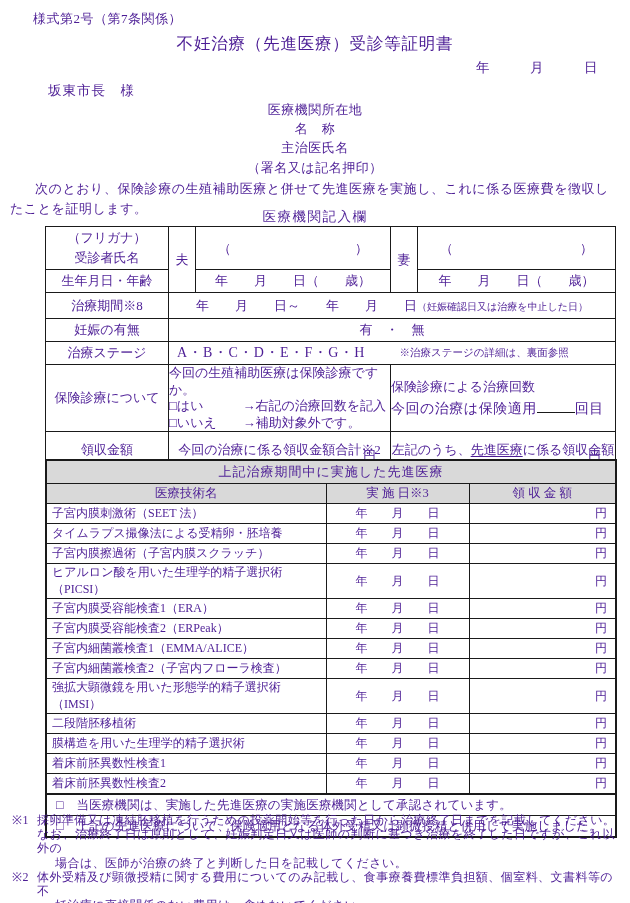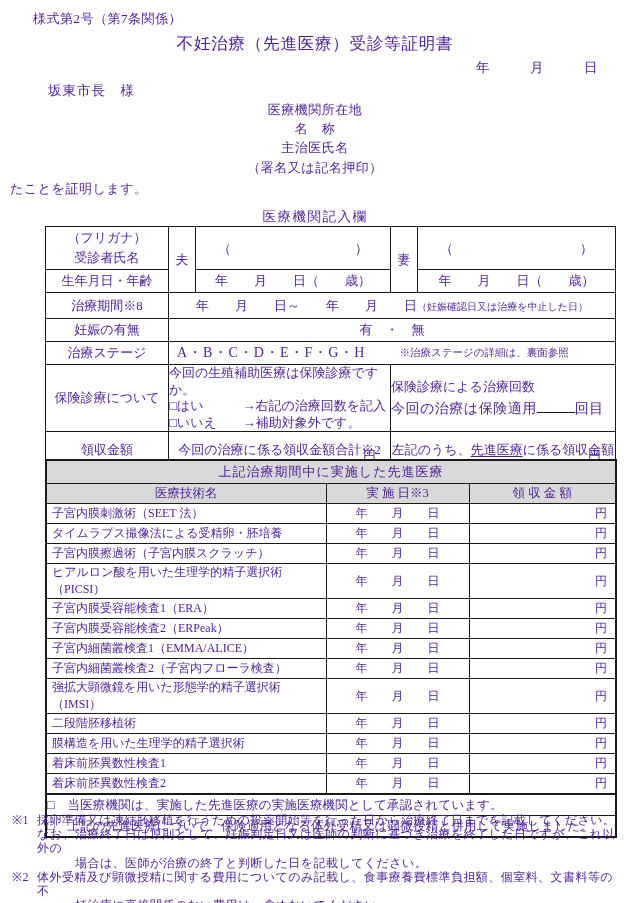--- a/index.html
+++ b/index.html
@@ -46,48 +46,49 @@
   .c-rec .unit{position:absolute;right:14px;bottom:2px;font-size:13px;}
   .u-text{text-decoration:underline;text-underline-offset:2px;}
   
   .t2{top:459px;border:2px solid #1a1a1a;}
   .t2 td{border:1px solid #1a1a1a;padding:0;font-weight:normal;}
   .t2 .sec{background:#d9d9d9;text-align:center;font-size:13px;height:22px;letter-spacing:1px;}
   .t2 .colh{background:#d9d9d9;text-align:center;font-size:12.5px;height:19px;}
   .t2 .proc-name{font-size:12px;padding-left:5px;height:19px;}
   .t2 .proc-date{font-size:12px;text-align:center;}
   .t2 .proc-fee{font-size:12px;text-align:right;padding-right:8px;}
-  .t2 .confirm td{font-size:12.5px;height:20px;letter-spacing:0.2px;}
+  .t2 .confirm td{font-size:12.5px;padding-left:9px;height:20px;letter-spacing:0.2px;}
   .t2 .confirm.first td{border-top:2px solid #1a1a1a;}
   
   .footnotes{position:absolute;left:12px;top:813px;width:610px;font-size:12px;
     line-height:14.2px;letter-spacing:0.45px;}
   .fn{display:flex;}
   .fn-marker{width:25px;flex:none;}
   .fn-body{flex:1;}
-  .indent2{margin-left:38px;}
+  .indent2{margin-left:18px;}
 </style>
 </head>
 <body>
 
 <div class="page">
 
   <div class="form-number">様式第2号（第7条関係）</div>
   <div class="doc-title">不妊治療（先進医療）受診等証明書</div>
   <div class="date-line">年　　　月　　　日</div>
   <div class="addressee">坂東市長　様</div>
 
   <div class="org-block">
     <div>医療機関所在地</div>
     <div>名　称</div>
     <div>主治医氏名</div>
     <div>（署名又は記名押印）</div>
   </div>
 
   <div class="intro">
+    <div class="first">次のとおり、保険診療の生殖補助医療と併せて先進医療を実施し、これに係る医療費を徴収し</div>
     <div>たことを証明します。</div>
   </div>
 
   <div class="entry-title">医療機関記入欄</div>
 
   <table class="t1">
     <colgroup>
       <col style="width:123px">
         <col style="width:27px">
         <col style="width:195px">

